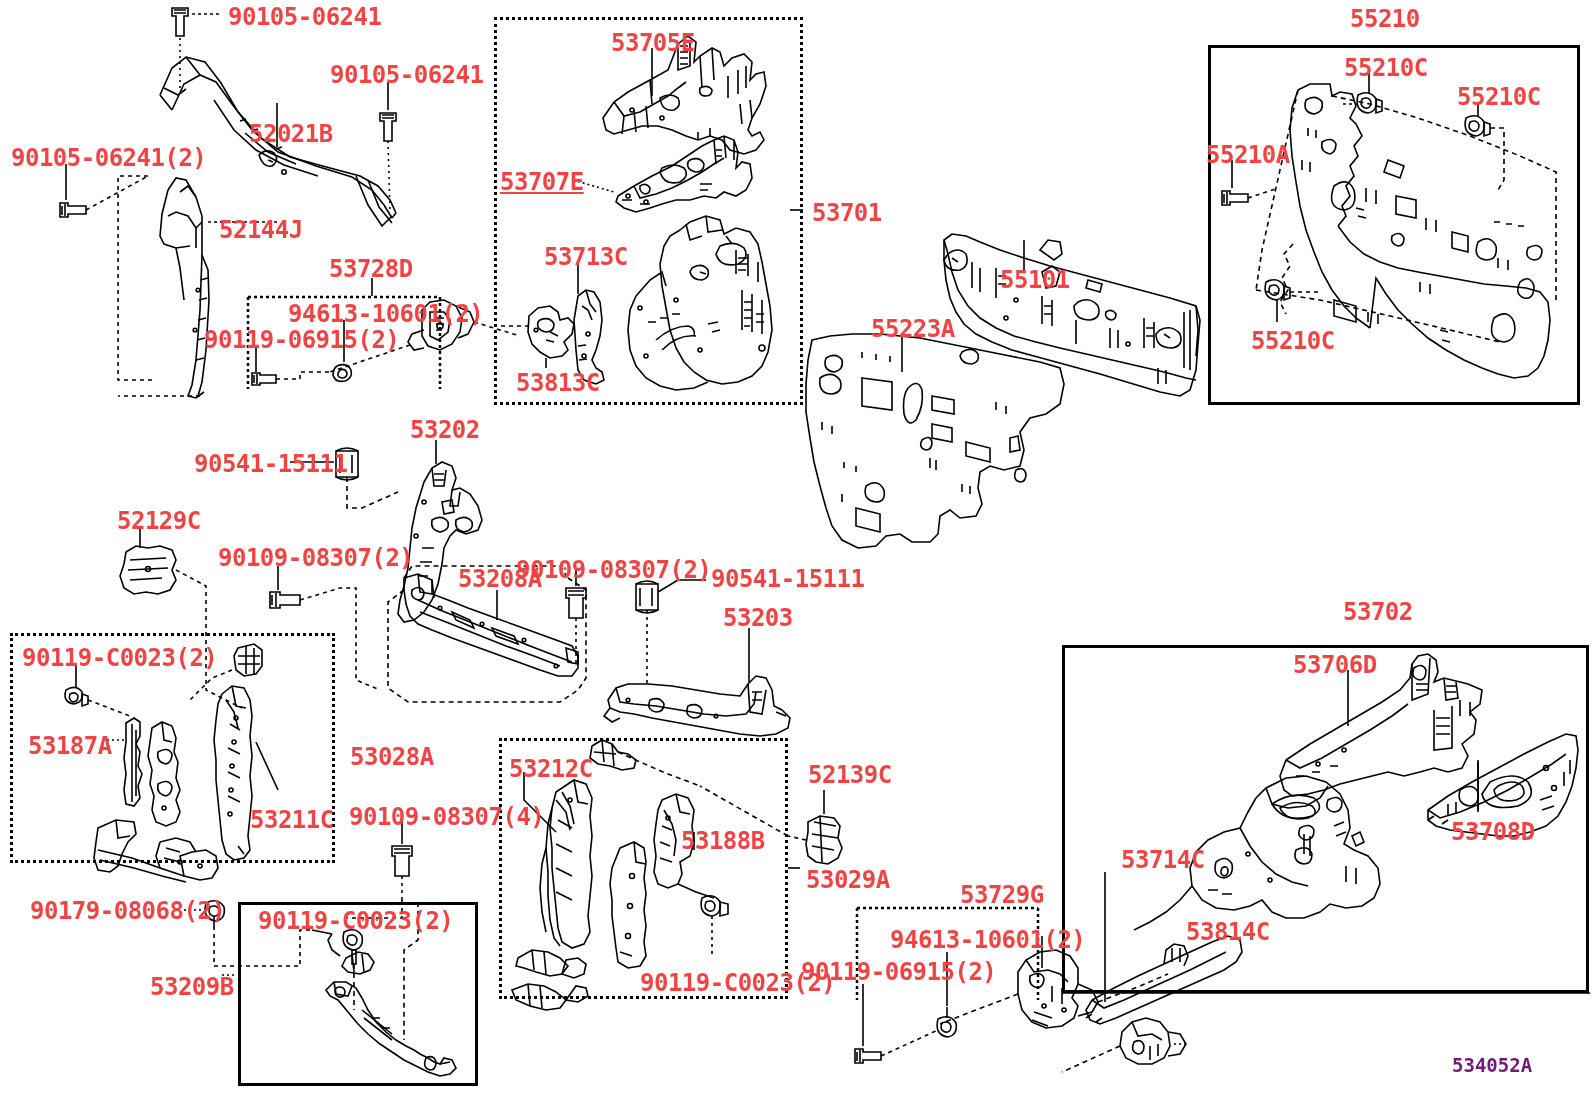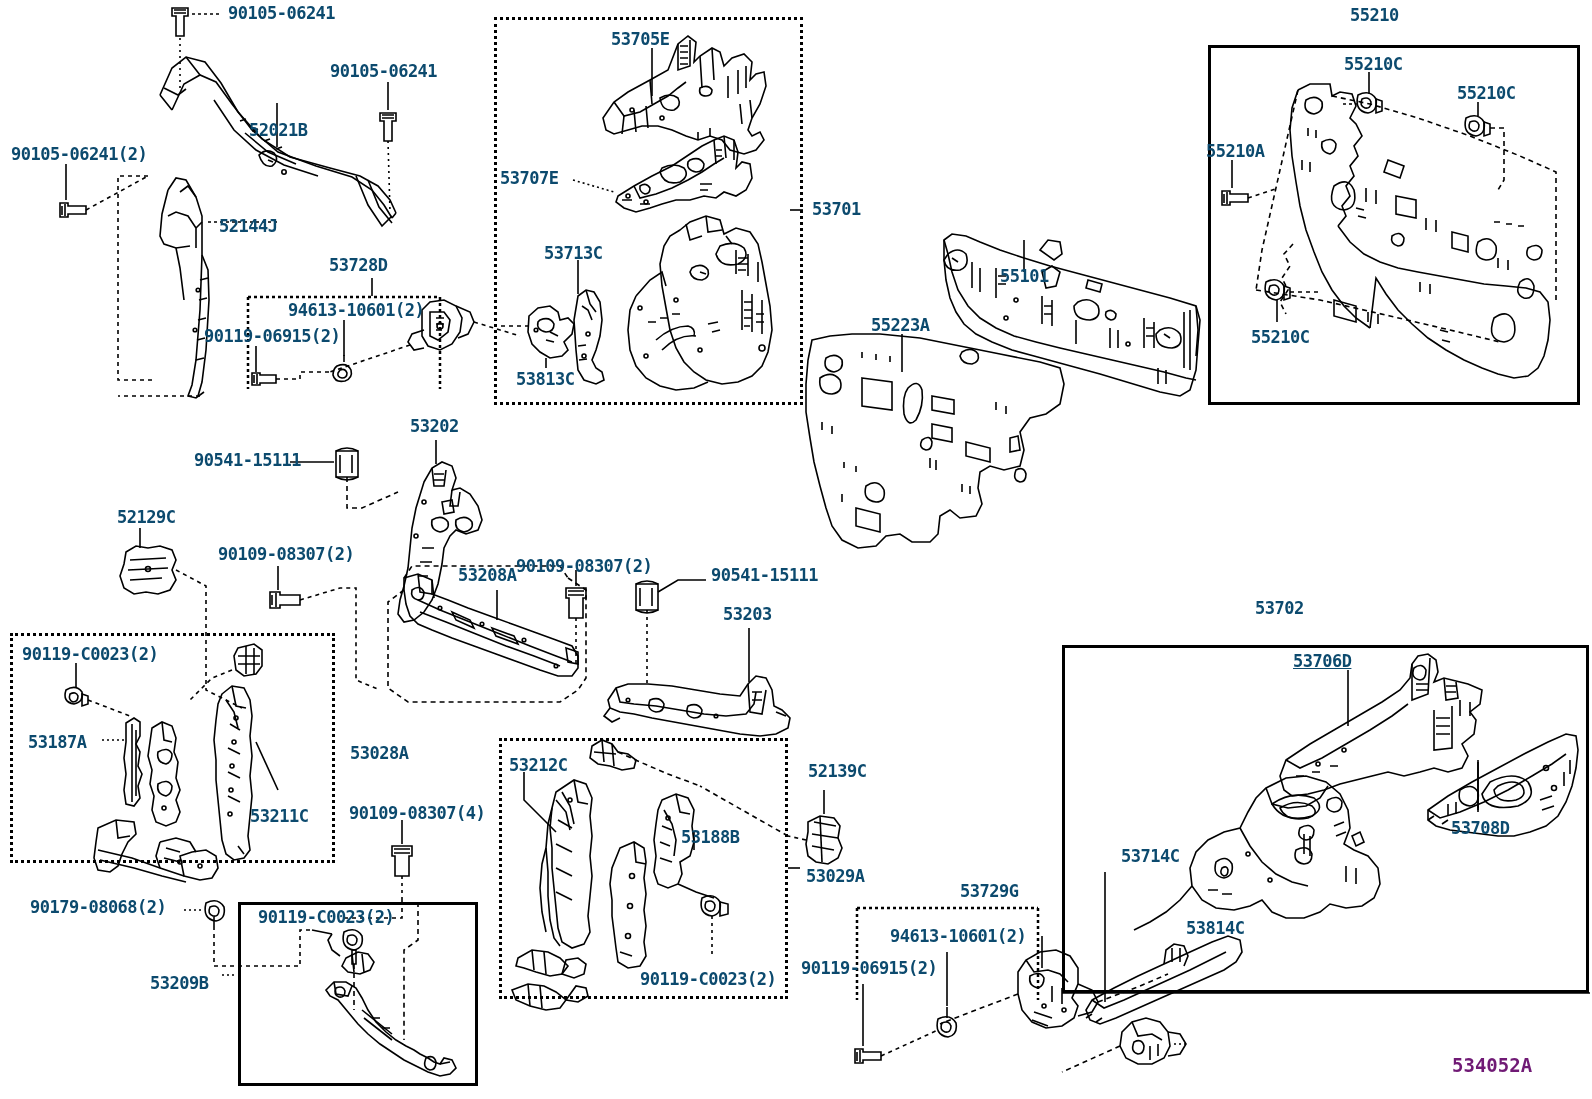--- a/index.html
+++ b/index.html
@@ -11,23 +11,23 @@
     position: relative;
     width: 1592px;
     height: 1099px;
     background: #ffffff;
     overflow: hidden;
     font-family: "DejaVu Sans Mono", "Liberation Mono", monospace;
   }
   .lbl {
     position: absolute;
     font-family: "DejaVu Sans Mono", "Liberation Mono", monospace;
-    font-size: 17px;
+    font-size: 24px;
     font-weight: bold;
-    color: #0c4a6e;
+    color: #ef4444;
     white-space: nowrap;
     letter-spacing: -0.5px;
     line-height: 1;
   }
   .diag-id {
     position: absolute;
     font-family: "DejaVu Sans Mono", "Liberation Mono", monospace;
     font-size: 19px;
     font-weight: bold;
     color: #701a75;
@@ -698,41 +698,41 @@
 
   <div class="lbl" style="left:228px;top:5px;">90105-06241</div>
   <div class="lbl" style="left:249px;top:82px;margin-top:40px;">52021B</div>
   <div class="lbl" style="left:330px;top:63px;">90105-06241</div>
   <div class="lbl" style="left:11px;top:146px;">90105-06241(2)</div>
   <div class="lbl" style="left:219px;top:218px;">52144J</div>
   <div class="lbl" style="left:329px;top:257px;">53728D</div>
   <div class="lbl" style="left:288px;top:302px;">94613-10601(2)</div>
   <div class="lbl" style="left:204px;top:328px;">90119-06915(2)</div>
   <div class="lbl" style="left:611px;top:31px;">53705E</div>
-  <div class="lbl" style="left:500px;top:170px;">53707E</div>
+  <div class="lbl" style="left:500px;top:170px;text-decoration:underline;">53707E</div>
   <div class="lbl" style="left:812px;top:201px;">53701</div>
   <div class="lbl" style="left:544px;top:245px;">53713C</div>
   <div class="lbl" style="left:516px;top:371px;">53813C</div>
   <div class="lbl" style="left:1000px;top:224px;margin-top:44px;">55101</div>
   <div class="lbl" style="left:871px;top:317px;">55223A</div>
   <div class="lbl" style="left:1350px;top:7px;">55210</div>
   <div class="lbl" style="left:1344px;top:56px;">55210C</div>
   <div class="lbl" style="left:1457px;top:85px;">55210C</div>
   <div class="lbl" style="left:1206px;top:143px;">55210A</div>
   <div class="lbl" style="left:1251px;top:329px;">55210C</div>
   <div class="lbl" style="left:410px;top:418px;">53202</div>
   <div class="lbl" style="left:194px;top:452px;">90541-15111</div>
   <div class="lbl" style="left:117px;top:509px;">52129C</div>
   <div class="lbl" style="left:218px;top:546px;">90109-08307(2)</div>
   <div class="lbl" style="left:516px;top:558px;">90109-08307(2)</div>
   <div class="lbl" style="left:458px;top:567px;">53208A</div>
   <div class="lbl" style="left:711px;top:567px;">90541-15111</div>
   <div class="lbl" style="left:723px;top:606px;text-align:right;">53203</div>
-  <div class="lbl" style="left:1255px;top:600px;">53702</div>
-  <div class="lbl" style="left:1293px;top:653px;text-decoration:underline;">53706D</div>
+  <div class="lbl" style="left:1343px;top:600px;">53702</div>
+  <div class="lbl" style="left:1293px;top:653px;">53706D</div>
   <div class="lbl" style="left:22px;top:646px;">90119-C0023(2)</div>
   <div class="lbl" style="left:28px;top:734px;">53187A</div>
   <div class="lbl" style="left:350px;top:745px;">53028A</div>
   <div class="lbl" style="left:250px;top:808px;">53211C</div>
   <div class="lbl" style="left:349px;top:805px;">90109-08307(4)</div>
   <div class="lbl" style="left:509px;top:757px;">53212C</div>
   <div class="lbl" style="left:808px;top:763px;">52139C</div>
   <div class="lbl" style="left:681px;top:812px;margin-top:17px;">53188B</div>
   <div class="lbl" style="left:806px;top:868px;">53029A</div>
   <div class="lbl" style="left:1451px;top:820px;">53708D</div>

